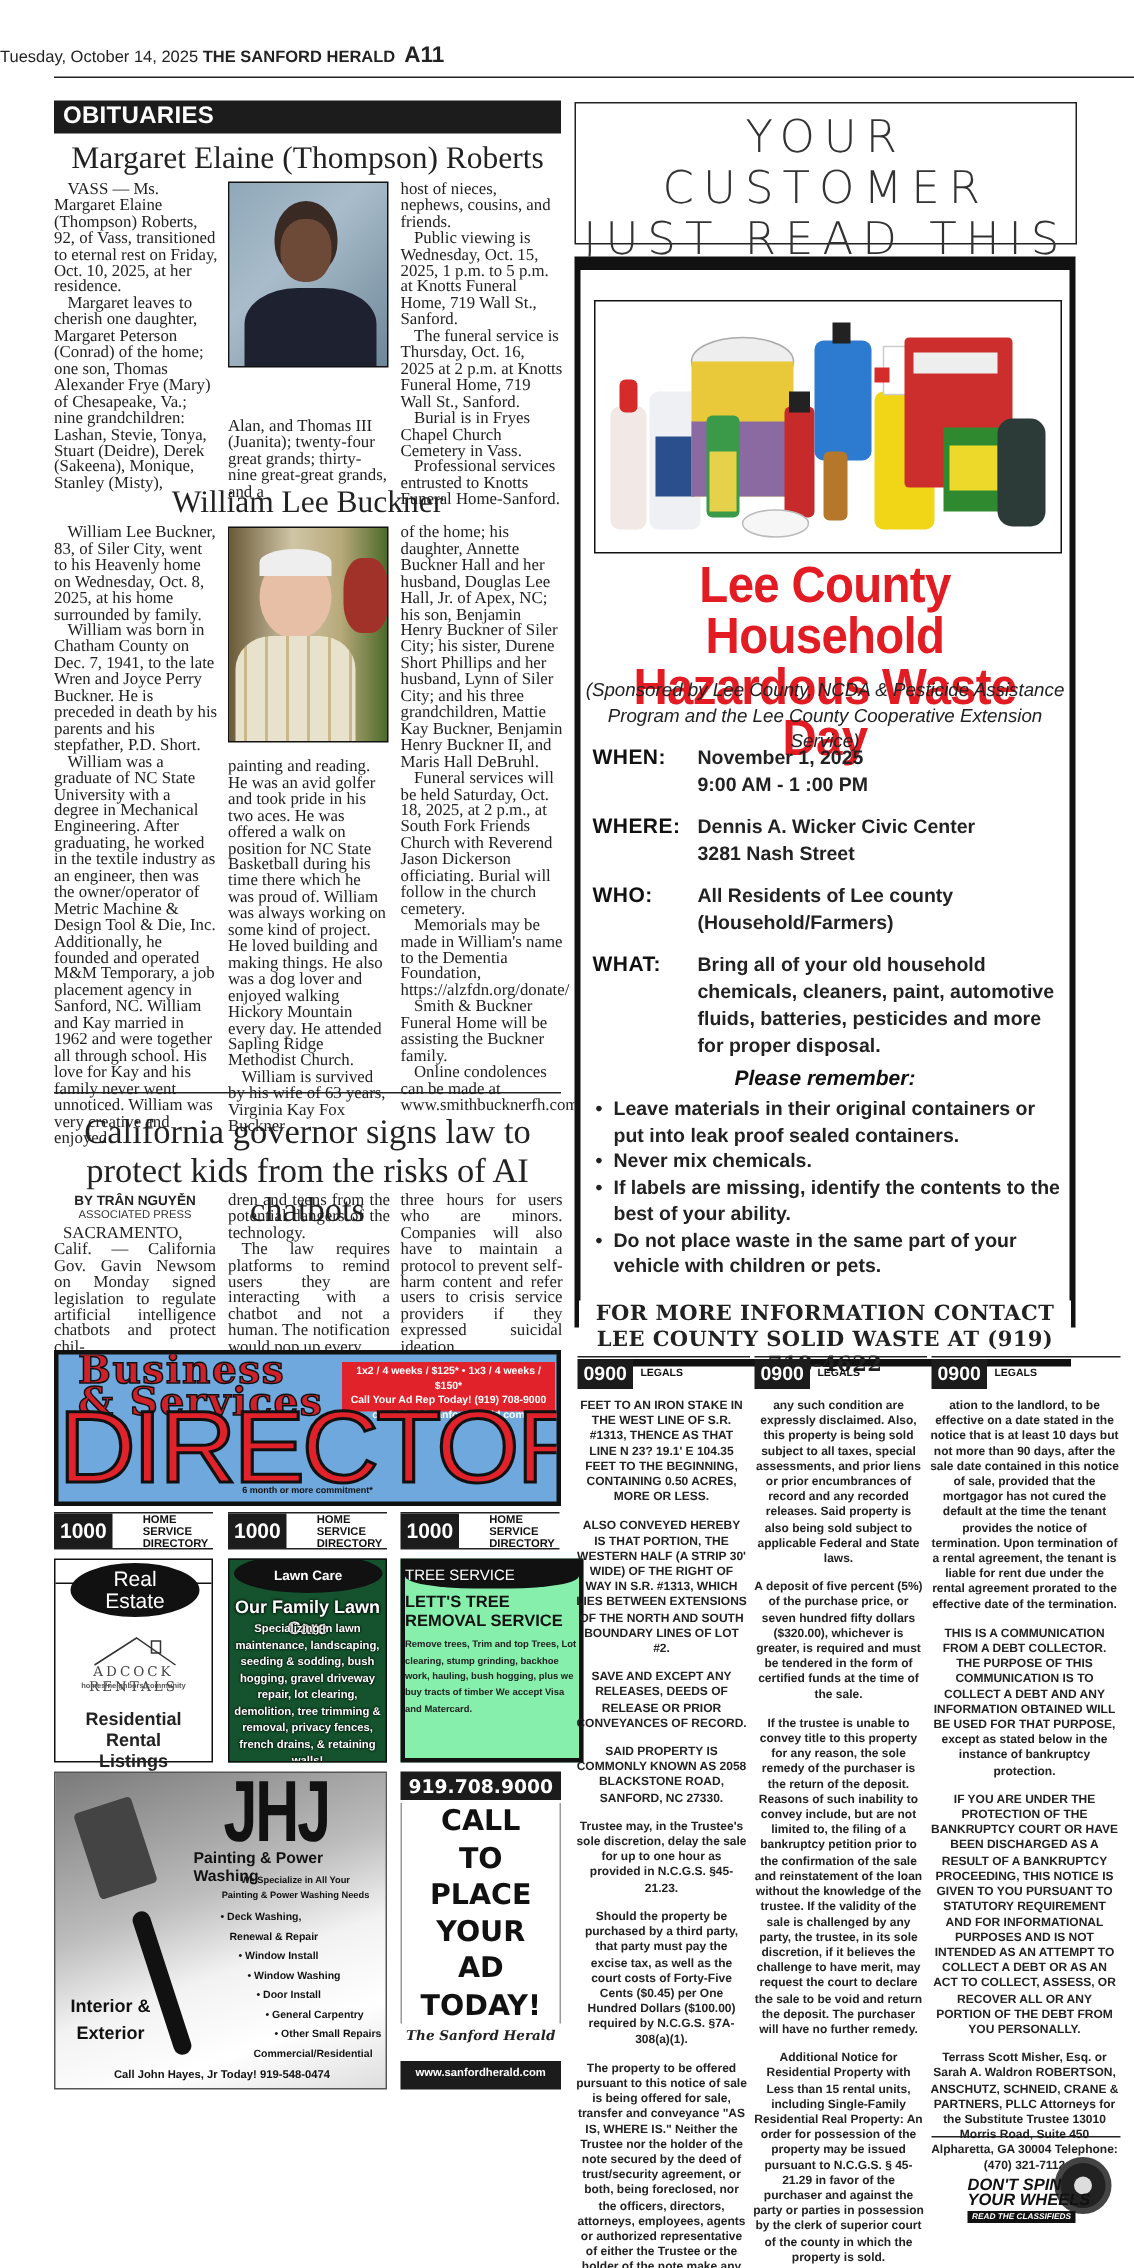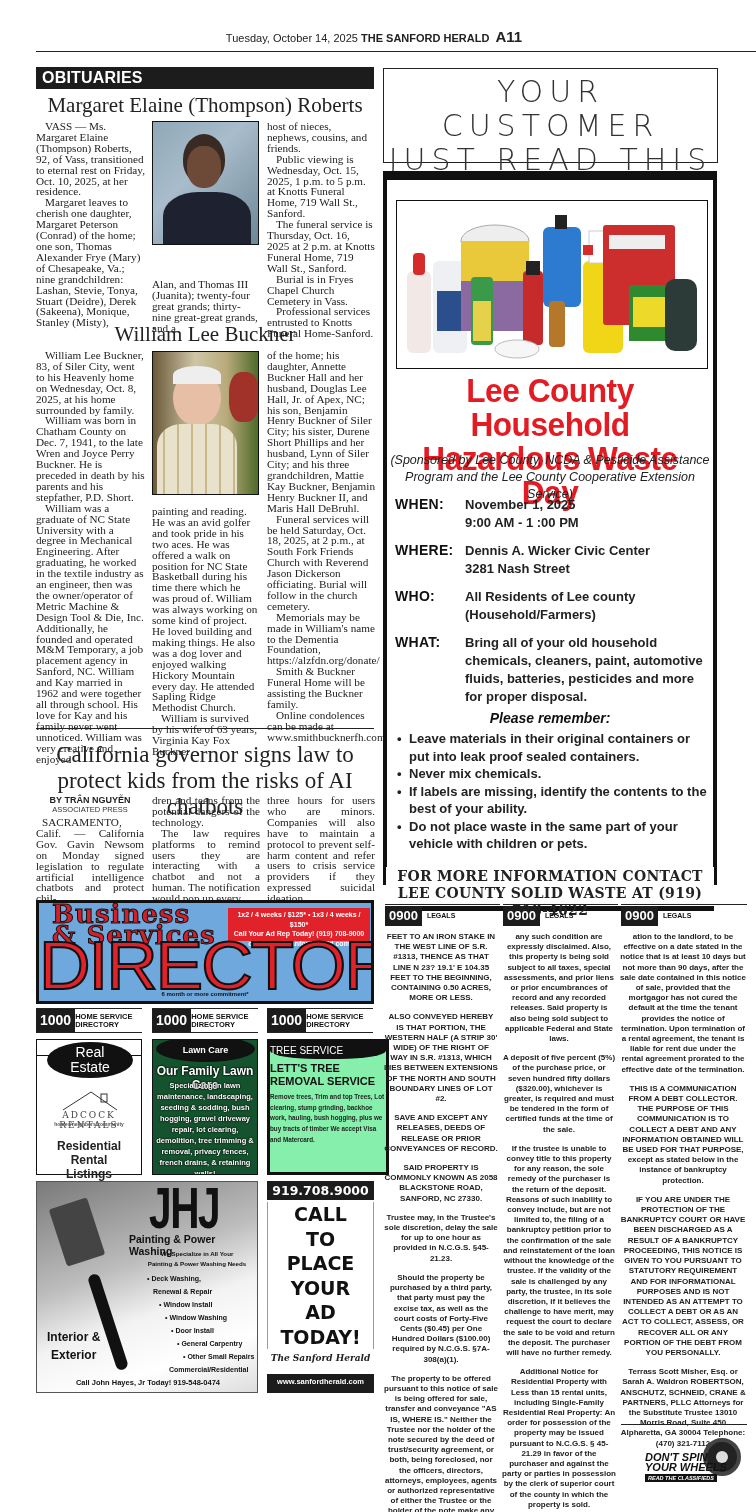--- a/index.html
+++ b/index.html
@@ -1,21 +1,21 @@
 <!DOCTYPE html>
 <html><head>
 <meta charset="utf-8">
 <style>
 *{box-sizing:border-box;margin:0;padding:0}
 html,body{width:756px;height:1512px;background:#fff;overflow:hidden}
 body{position:relative;font-family:"DejaVu Serif",serif;color:#222}
 .abs{position:absolute}
 
 
-#folio{left:0;top:28px;width:748px;text-align:center;font-size:11px;font-family:"Liberation Sans",sans-serif;color:#222}
+#folio{left:0;top:28px;width:748px;text-align:left;font-size:11px;font-family:"Liberation Sans",sans-serif;color:#222}
 #folio b{font-weight:700}
 #folio .pg{font-size:15px;font-weight:700;margin-left:3px}
 #topline{left:36px;top:51px;width:720px;height:1px;background:#222}
 
 
 #obit-bar{left:36px;top:67px;width:338px;height:22px;background:#1c1c1c;color:#fff;font:700 16px "Liberation Sans",sans-serif;padding:2px 6px;letter-spacing:.2px}
 .obit-title{font-family:"Liberation Serif",serif;font-size:21px;text-align:center;color:#222}
 .col{font-family:"Liberation Serif",serif;font-size:11.2px;line-height:10.9px;color:#222}
 .col p{text-indent:9px}
 .photo{border:1px solid #111;overflow:hidden}
@@ -48,21 +48,21 @@
 #haz-foot{position:absolute;left:-1px;top:687px;width:328px;height:44px;background:#fff;text-align:center;font:900 14px "DejaVu Serif",serif;line-height:17px;color:#222;letter-spacing:.3px;padding-top:1px;border-bottom:5px solid #111}
 
 
 #dir{left:36px;top:900px;width:338px;height:104px;background:#111;padding:3px}
 #dir-inner{width:100%;height:100%;background:#6fa8dc;position:relative;overflow:hidden}
 #dir-bus{position:absolute;left:13px;top:1px;font:900 26px "DejaVu Serif",serif;line-height:21px;color:#d0202a;-webkit-text-stroke:1px #111;letter-spacing:1px}
 #dir-price{position:absolute;left:189px;top:5px;width:142px;height:33px;background:#e2222a;color:#fff;font:700 7px "Liberation Sans",sans-serif;text-align:center;line-height:9.5px;padding-top:2px}
 #dir-word{position:absolute;left:8px;top:32px;width:322px;text-align:center;font:400 68px "Liberation Sans",sans-serif;color:#e2222a;-webkit-text-stroke:2px #111;line-height:60px;letter-spacing:-2px;transform:scaleX(1.05)}
 #dir-commit{position:absolute;left:0;top:88px;width:100%;text-align:center;font:700 6px "Liberation Sans",sans-serif;color:#111}
 
-.hs{position:absolute;height:25px;border-top:1px solid #222;border-bottom:1px solid #222;display:flex;align-items:center;gap:0}
+.hs{position:absolute;height:25px;border-top:1px solid #222;border-bottom:1px solid #222;display:flex;align-items:center;gap:20px}
 .hs .n{background:#1c1c1c;color:#fff;font:700 14px "Liberation Sans",sans-serif;padding:1px 4px;height:23px;line-height:21px}
 .hs .t{font:900 7.5px "Liberation Sans",sans-serif;line-height:8px;color:#111}
 
 
 #re{left:36px;top:1039px;width:106px;height:136px;border:1px solid #111;background:#fff;text-align:center;font-family:"Liberation Sans",sans-serif}
 #re .oval{position:absolute;left:10px;top:2px;width:86px;height:36px;background:#111;color:#fff;border-radius:50%;font:14px "Liberation Sans",sans-serif;line-height:15px;padding-top:3px}
 #re .line{position:absolute;left:0;top:15px;width:104px;height:1px;background:#111}
 #re .brand{position:absolute;left:0;top:70px;width:104px;font:9px "DejaVu Serif",serif;letter-spacing:2px;color:#444}
 #re .tag{position:absolute;left:0;top:81px;width:104px;font:700 5px "Liberation Sans",sans-serif;color:#555}
 #re .head{position:absolute;left:0;top:99px;width:104px;font:700 12px "Liberation Sans",sans-serif;line-height:14px;color:#222}

